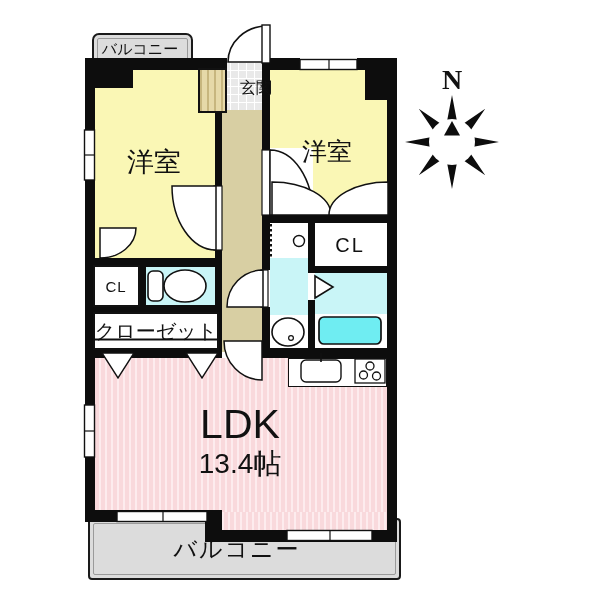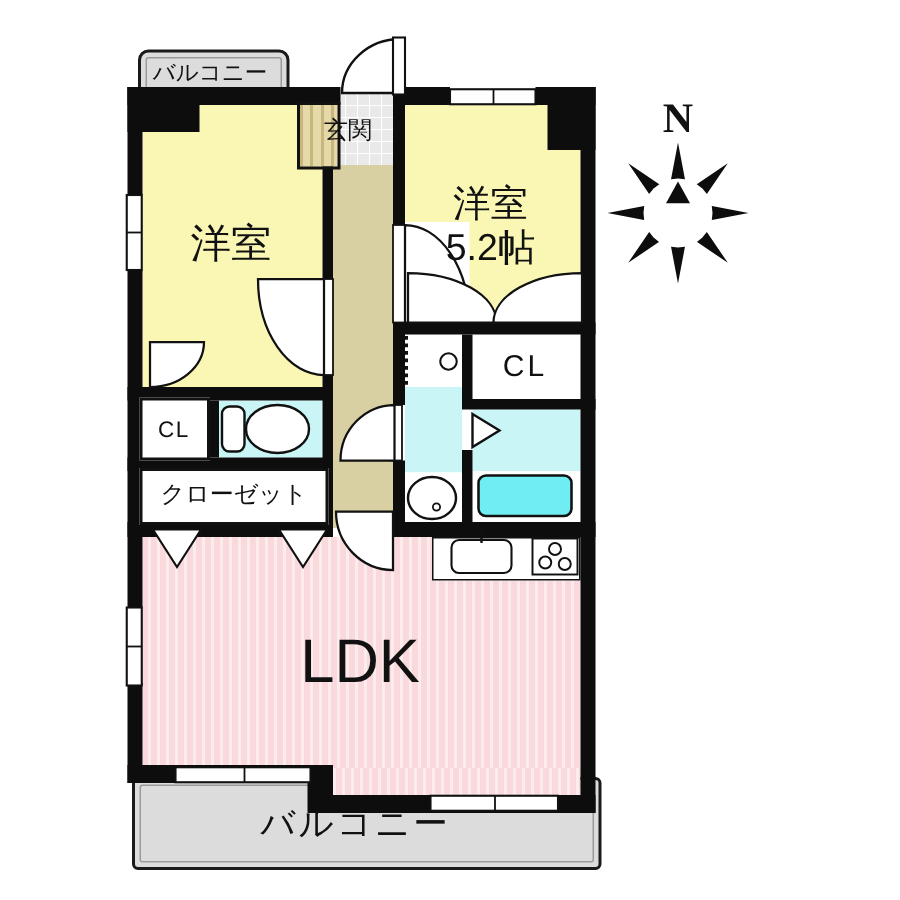--- a/index.html
+++ b/index.html
@@ -177,30 +177,30 @@
       <polygon fill="#0d0d0d" points="
         452,95 458.1,127.2 485.2,108.8 466.8,135.9 499,142 466.8,148.1
         485.2,175.2 458.1,156.8 452,189 445.9,156.8 418.8,175.2 437.2,148.1
         405,142 437.2,135.9 418.8,108.8 445.9,127.2"></polygon>
       <circle cx="452" cy="142" r="23" fill="#fff"></circle>
       <polygon points="452,121 444,135.5 460,135.5" fill="#0d0d0d"></polygon>
     </g>
   </svg>
 
   <div class="label" style="left:140px;top:49px;font-size:15px;">バルコニー</div>
-  <div class="label" style="left:232px;top:88px;font-size:16px;">玄関</div>
+  <div class="label" style="left:256px;top:88px;font-size:16px;">玄関</div>
   <div class="label" style="left:154px;top:163px;font-size:27px;">
     <div>洋室</div>
   </div>
   <div class="label" style="left:327px;top:151px;font-size:25px;">
     <div>洋室</div>
-    <div>5.2帖</div>
   </div>
   <div class="label" style="left:116px;top:287px;font-size:15px;letter-spacing:1px;">CL</div>
   <div class="label" style="left:350px;top:245px;font-size:20px;letter-spacing:2px;">CL</div>
-  <div class="label" style="left:156px;top:331px;font-size:16px;">クローゼット</div>
+  <div class="label" style="left:156px;top:331px;font-size:20px;text-decoration:underline;">クローゼット</div>
   <div class="label" style="left:240px;top:441px;">
     <div style="font-size:41px;">LDK</div>
+    <div style="font-size:28px;">13.4帖</div>
   </div>
   <div class="label" style="left:237px;top:549px;font-size:23px;letter-spacing:2px;">バルコニー</div>
   <div class="label" style="left:452px;top:80px;font-size:28px;font-family:'Liberation Serif','DejaVu Serif',serif;font-weight:600;">N</div>
 
 </div>
 
 </body></html>

